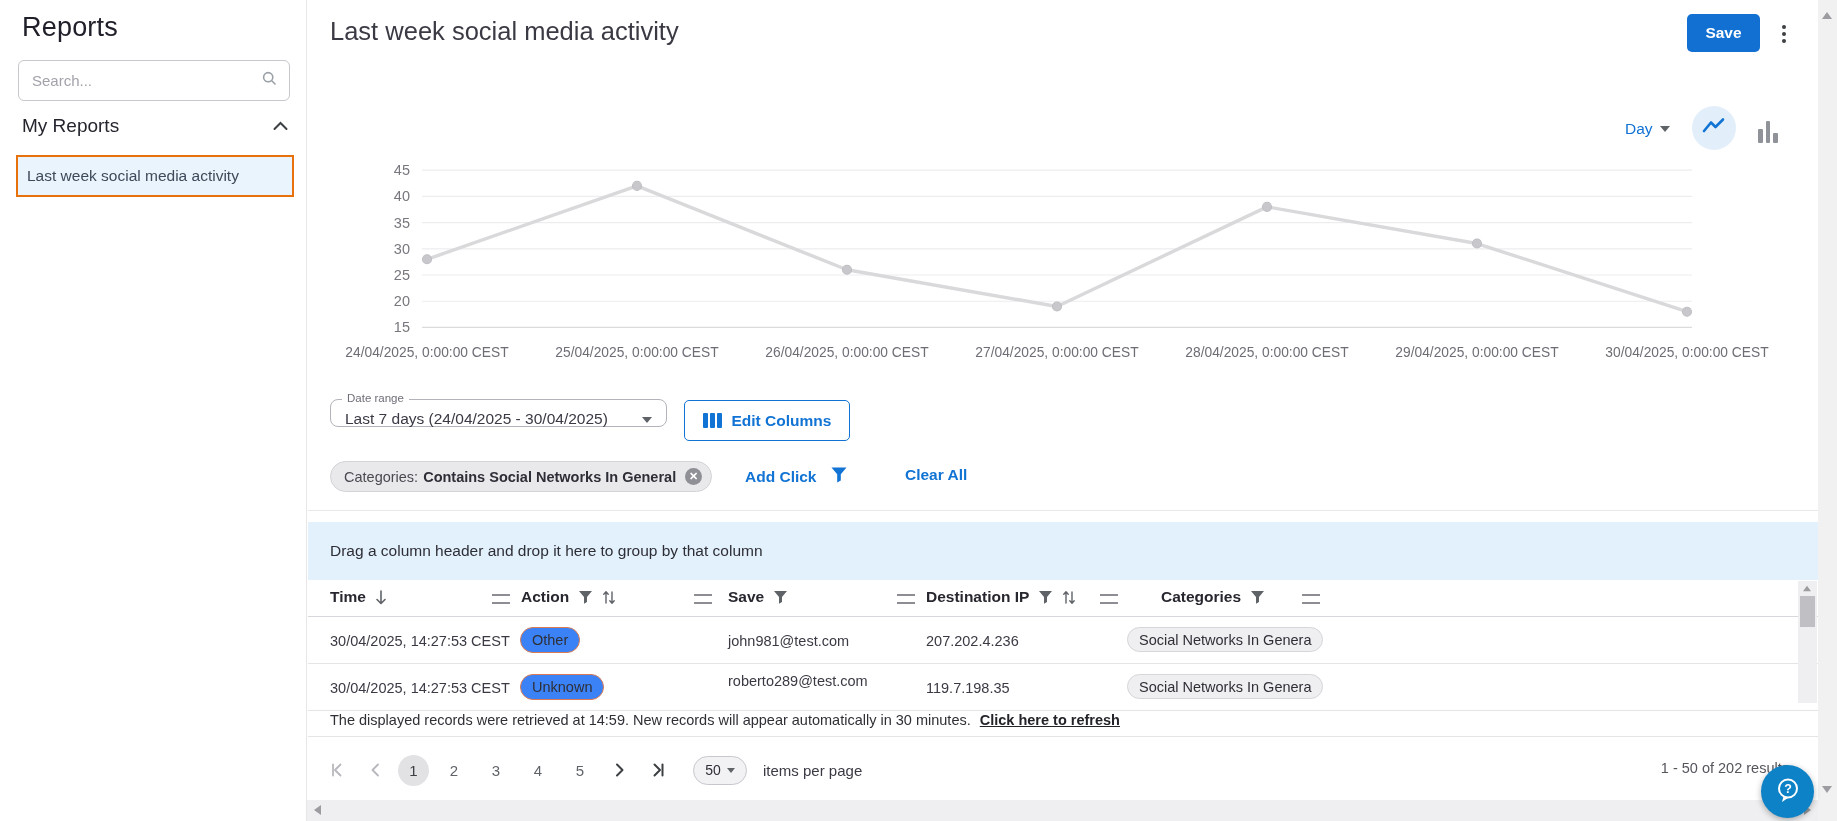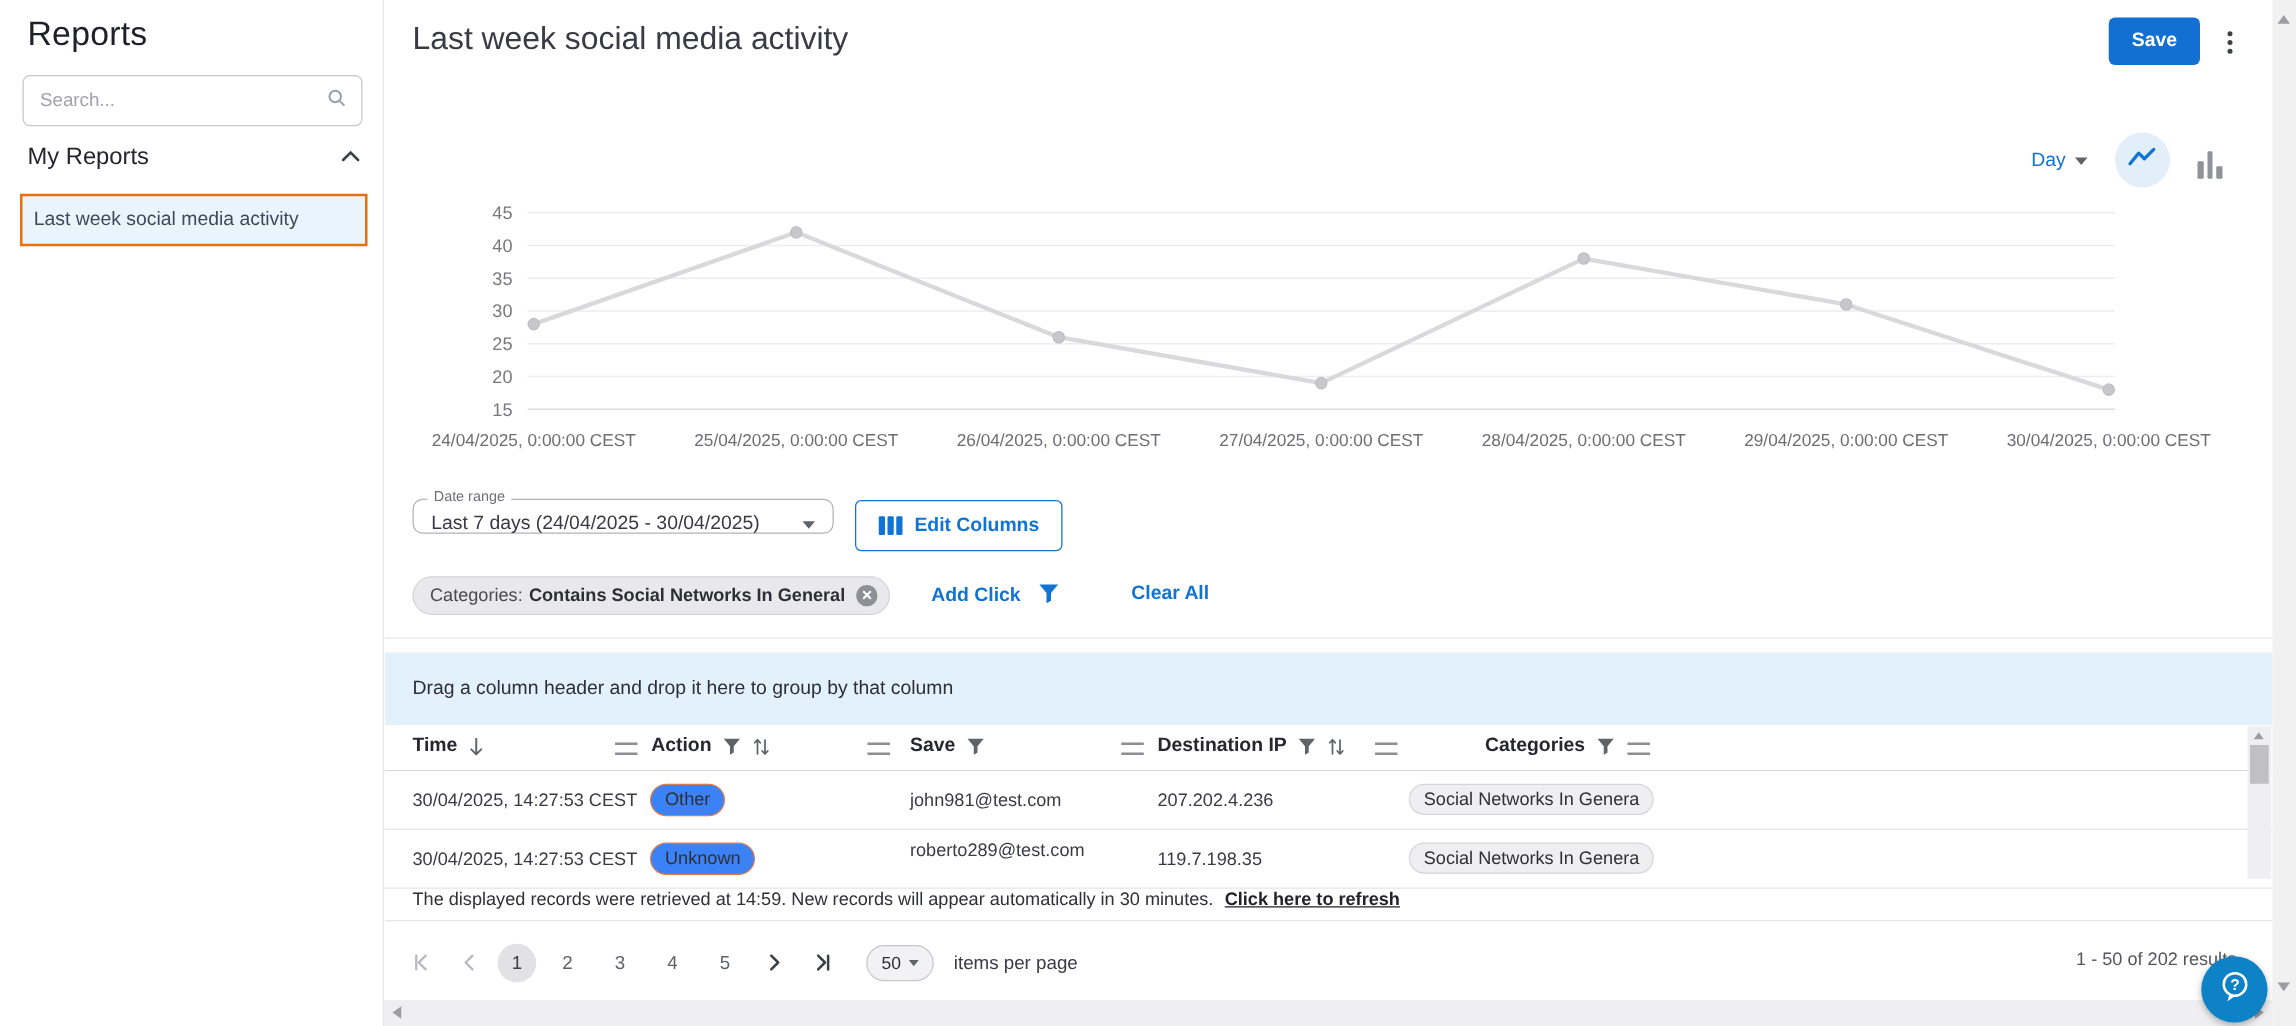--- a/index.html
+++ b/index.html
@@ -272,21 +272,21 @@
   </span>
   <span class="hicon">
     <svg width="14" height="15" viewBox="0 0 14 15">
         <path d="M4 13 V2 M1.8 4.2 L4 1.8 L6.2 4.2" fill="none" stroke="#5f6368" stroke-width="1.4" stroke-linecap="round" stroke-linejoin="round"></path>
         <path d="M10 2 v11 M7.8 10.8 L10 13.2 L12.2 10.8" fill="none" stroke="#5f6368" stroke-width="1.4" stroke-linecap="round" stroke-linejoin="round"></path>
       </svg>
   </span>
 </div>
 <span class="col-handle" style="left:1100px;"></span>
 
-<div class="hcell" style="left:1188px;">
+<div class="hcell" style="left:1161px;">
   <span>Categories</span>
   <span class="hicon">
     <svg width="15" height="14" viewBox="0 0 15 14">
         <path d="M1 1 h13 l-5 6 v5 l-3 1.7 v-6.7 z" fill="#5f6368"></path>
       </svg>
   </span>
 </div>
 <span class="col-handle" style="left:1302px;"></span>
 
 <div class="abs grid-row" style="top:617px;">

